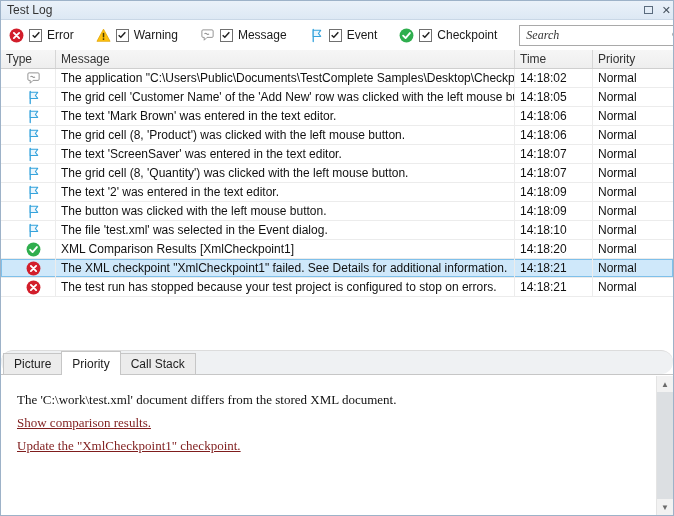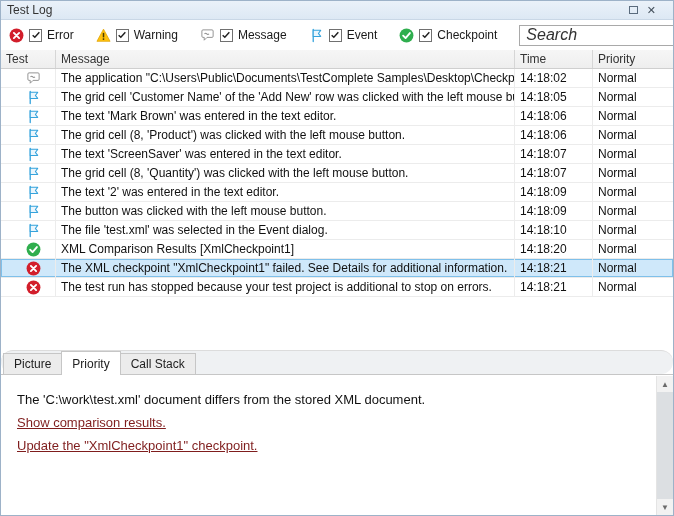--- a/index.html
+++ b/index.html
@@ -10,21 +10,21 @@
     display: flex; flex-direction: column;
     background: #fff;
     overflow: hidden;
   }
   
   .titlebar {
     height: 19px; flex: 0 0 19px;
     background: linear-gradient(#eaf1f9, #dde8f4);
     border-bottom: 1px solid #c9d7e6;
     display: flex; align-items: center;
-    padding: 0 17px 0 6px;
+    padding: 0 2px 0 6px;
     font-size: 12px; color: #333;
   }
   .titlebar .title { flex: 1; }
   .win-btns { display: flex; align-items: center; gap: 9px; }
   .float-btn { width: 9px; height: 8px; border: 1px solid #5a6b7d; display: inline-block; }
   .close-btn { font-size: 11px; color: #44505c; line-height: 1; cursor: default; }
   
   .toolbar {
     height: 30px; flex: 0 0 30px;
     display: flex; align-items: center;
@@ -43,22 +43,22 @@
   .filter .flabel { font-size: 12px; color: #1a1a1a; }
   .searchbox {
     margin-left: auto;
     width: 172px; height: 21px;
     border: 1px solid #a9a9a9;
     display: flex; align-items: center;
     padding: 0 4px 0 6px; background: #fff;
   }
   .searchbox input {
     border: none; outline: none; flex: 1; min-width: 0;
-    font-family: Liberation Sans, sans-serif;
-    font-size: 16px; font-style: italic; color: #0c4a6e;
+    font-family: Liberation Serif, serif;
+    font-size: 12px; font-style: italic; color: #0c4a6e;
   }
   .searchbox input::placeholder { color: #333; font-style: italic; opacity: 1; }
   
   .thead {
     height: 19px; flex: 0 0 19px;
     display: flex;
     background: linear-gradient(#f6f6f6, #eeeeee);
     border-bottom: 1px solid #cfcfcf;
     font-size: 12px; color: #333;
   }
@@ -112,21 +112,21 @@
   }
   
   .details {
     flex: 0 0 141px; height: 141px;
     background: #fff; border-top: 1px solid #c6c6c6;
     position: relative; z-index: 1;
     overflow: hidden;
   }
   .details-content {
     padding: 13px 42px 0 16px;
-    font-family: Liberation Sans, sans-serif;
+    font-family: Liberation Serif, serif;
     font-size: 13px; line-height: 23px; color: #111;
   }
   .details-content a {
     color: #7f1d1d; text-decoration: underline; display: inline-block;
   }
   .details-content .dline { display: block; }
   .vscroll {
     position: absolute; top: 1px; right: 0; bottom: 0; width: 17px;
     background: #f2f2f2; border-left: 1px solid #e4e4e4;
     display: flex; flex-direction: column;
@@ -234,21 +234,21 @@
       <span style="display:inline-flex">
         <svg viewBox="0 0 16 16" width="13" height="13">
             <circle cx="6.5" cy="6.5" r="4" fill="none" stroke="#555" stroke-width="1.3"></circle>
             <path d="M9.6 9.6 L13.5 13.5" stroke="#555" stroke-width="1.5" stroke-linecap="round"></path>
           </svg>
       </span>
     </span>
   </div>
 
   <div class="thead">
-    <span class="hcell col-type">Test</span>
+    <span class="hcell col-type">Type</span>
     <span class="hcell col-msg">Message</span>
     <span class="hcell col-time">Time</span>
     <span class="hcell col-pri">Priority</span>
   </div>
 
   <div class="rows" id="rows">
       <div class="lrow type-message">
       <span class="cell cell-type col-type">
         <span class="ticon icon-message">
           <svg viewBox="0 0 16 16" width="15" height="15">
@@ -414,21 +414,21 @@
       <div class="lrow type-error">
       <span class="cell cell-type col-type">
 
         <span class="ticon icon-error">
           <svg viewBox="0 0 16 16" width="15" height="15">
               <circle cx="8" cy="8" r="7.4" fill="#d21e2b"></circle>
               <path d="M5.2 5.2 L10.8 10.8 M10.8 5.2 L5.2 10.8" stroke="#fff" stroke-width="2" stroke-linecap="round"></path>
             </svg>
         </span>
       </span>
-      <span class="cell cell-msg col-msg">The test run has stopped because your test project is additional to stop on errors.</span>
+      <span class="cell cell-msg col-msg">The test run has stopped because your test project is configured to stop on errors.</span>
       <span class="cell cell-time col-time">14:18:21</span>
       <span class="cell cell-pri col-pri">Normal</span>
     </div>
     </div>
 
   <div class="filler"></div>
 
   <div class="tabbar">
     <span class="tab">Picture</span>
     <span class="tab active">Priority</span>

